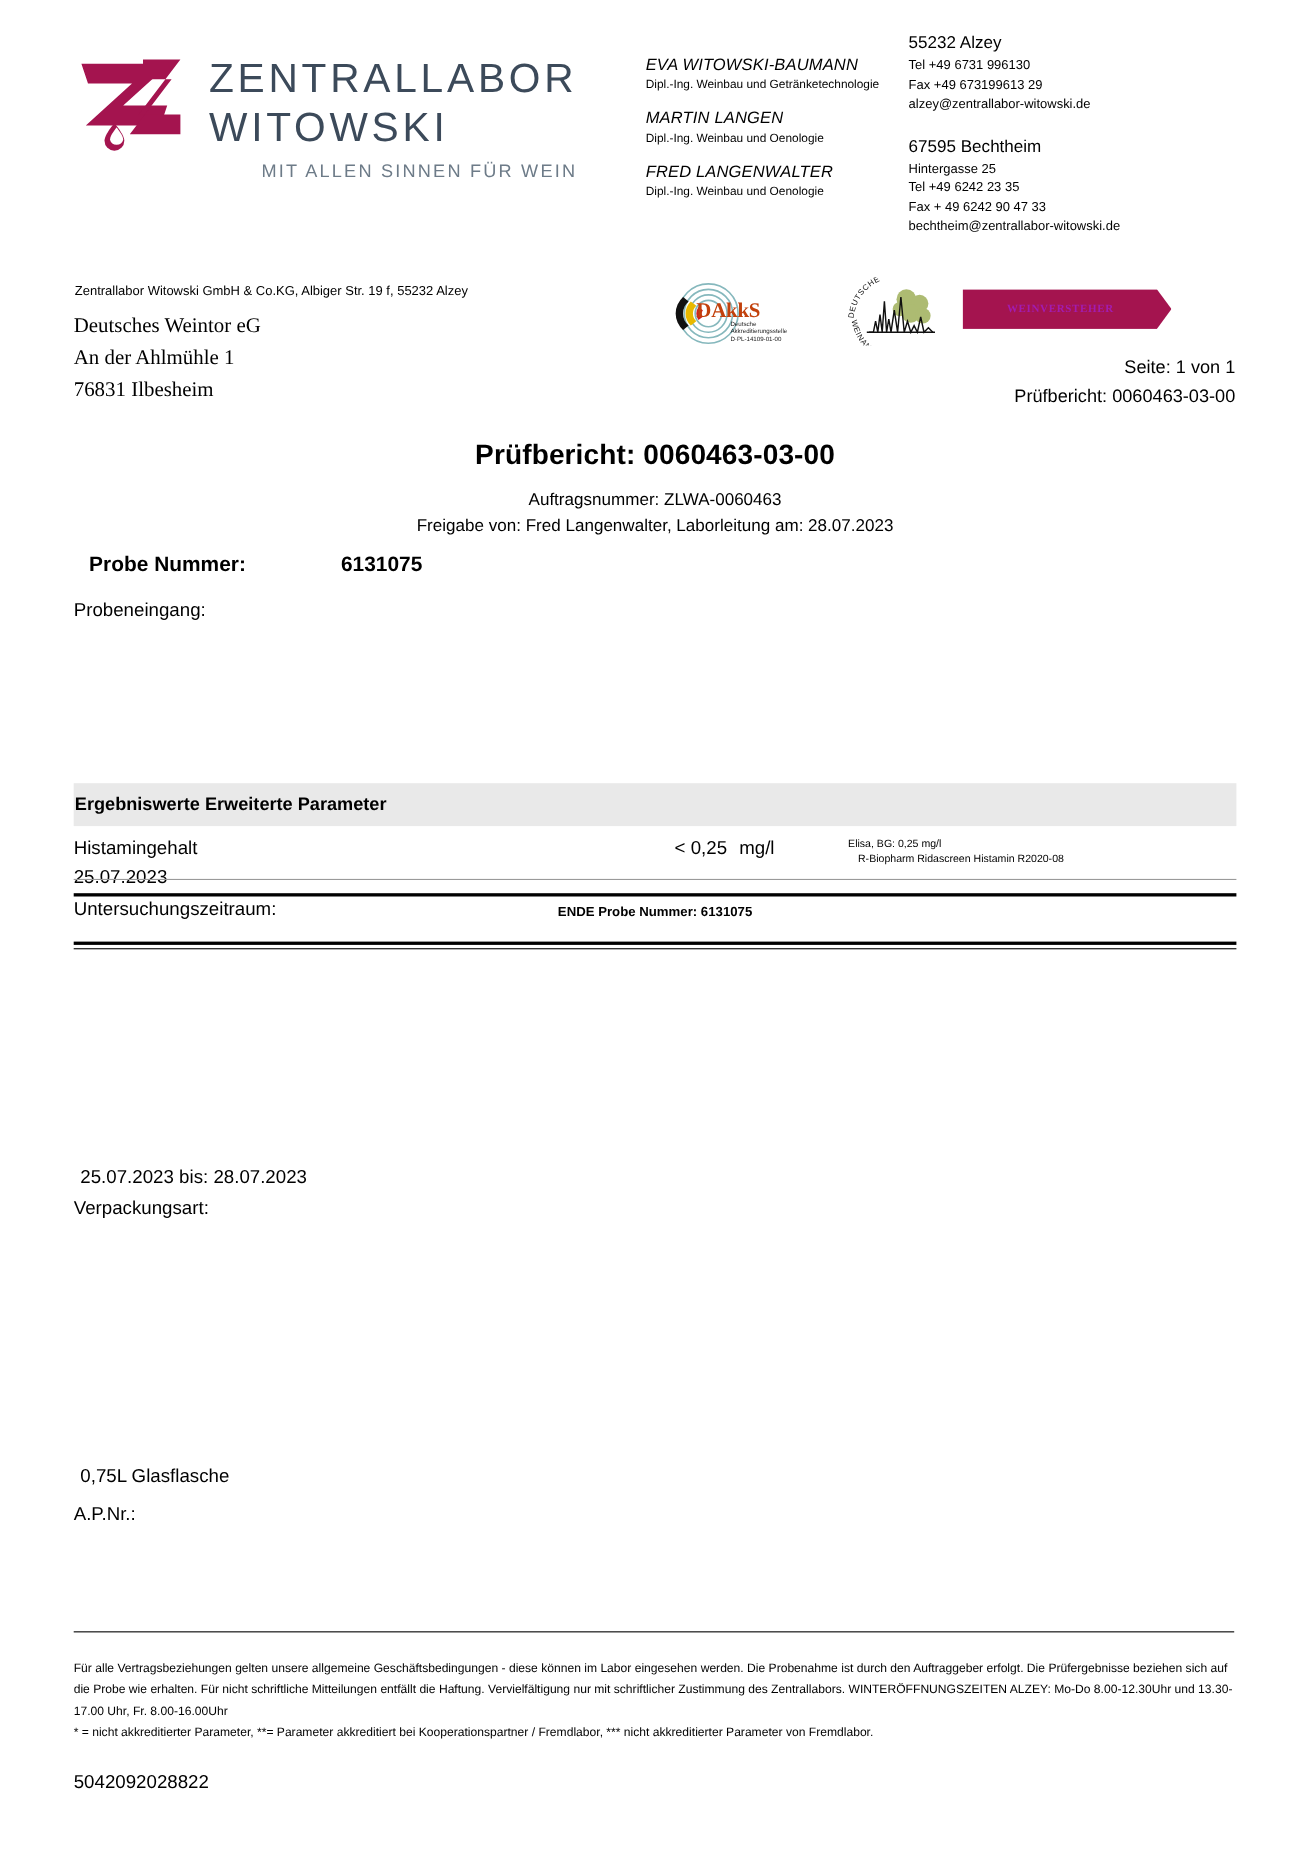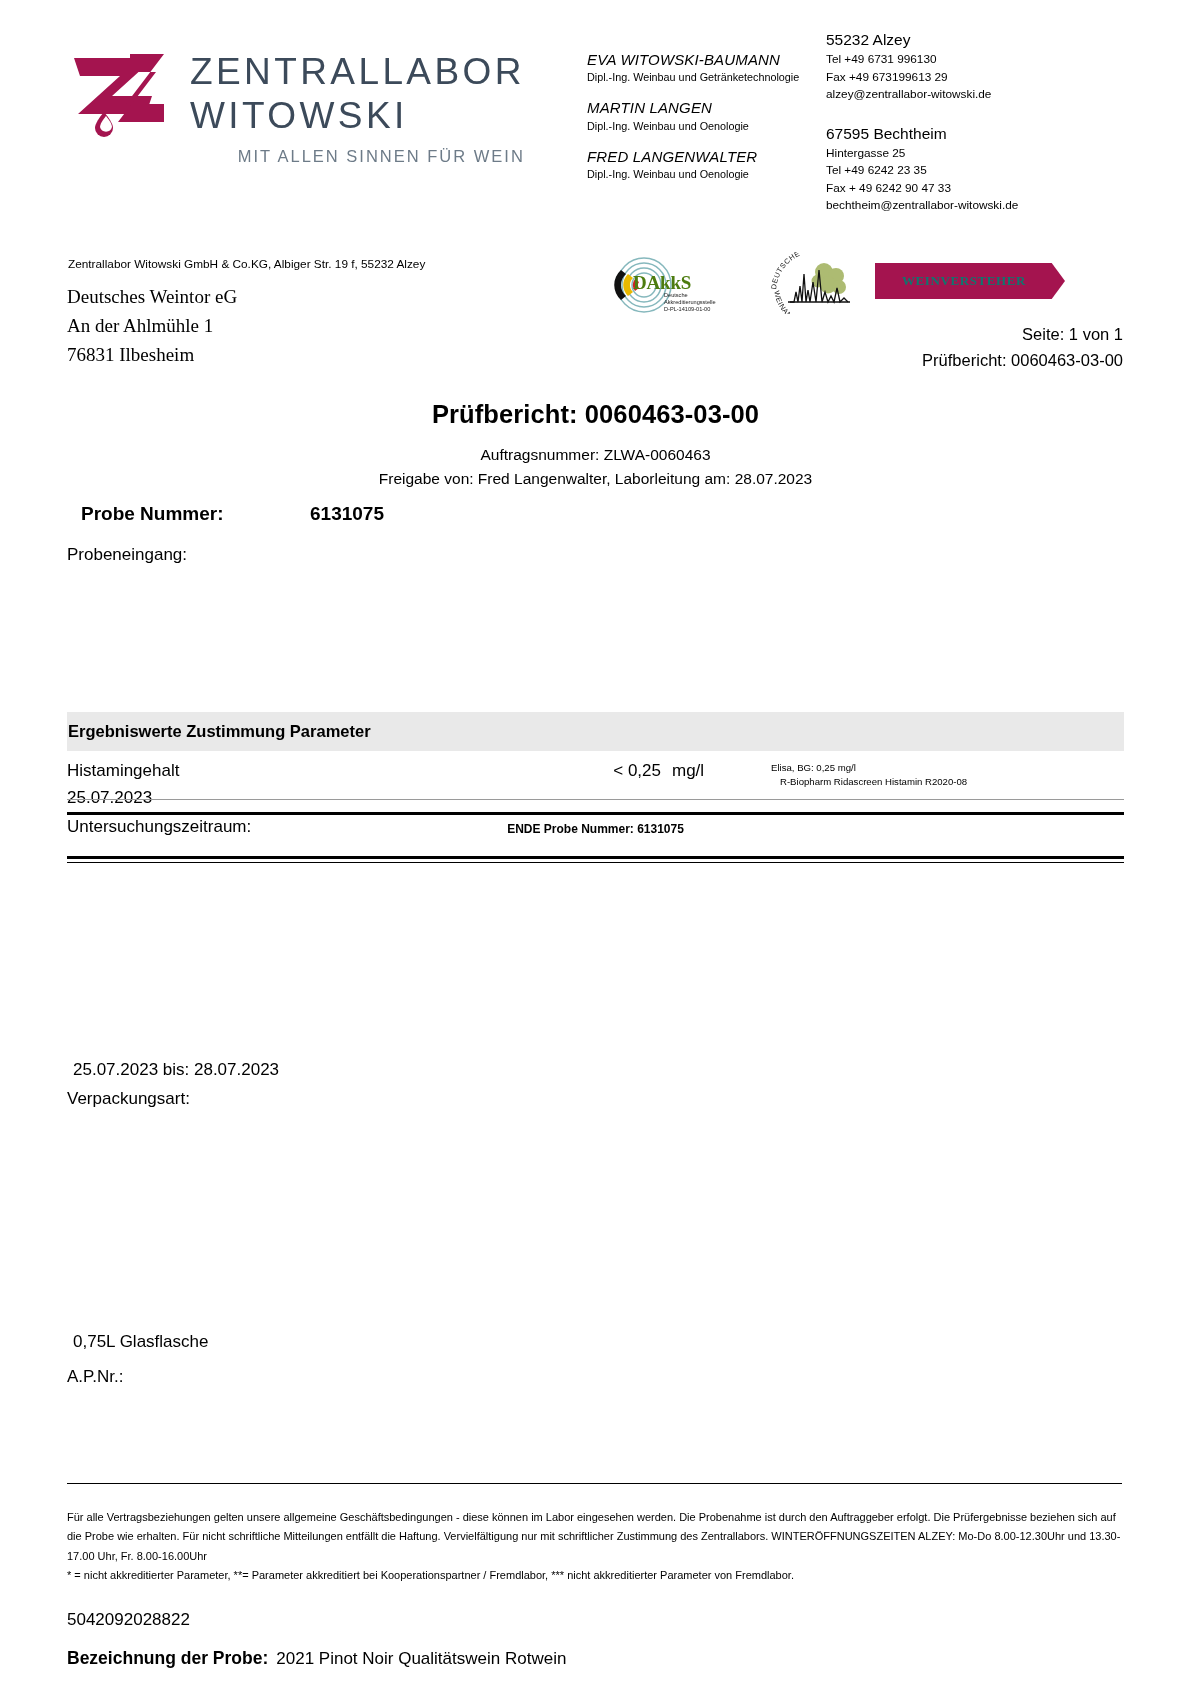--- a/index.html
+++ b/index.html
@@ -148,21 +148,21 @@
     height: 58px;
   }
   .dakks-word {
     position: absolute;
     left: 28px;
     top: 16px;
     font-family: "Liberation Serif", serif;
     font-weight: bold;
     font-size: 19px;
     letter-spacing: -0.2px;
-    color: #4d7c0f;
+    color: #c2410c;
     white-space: nowrap;
     text-align: right;
   }
   .dakks-sub {
     position: absolute;
     left: 59px;
     top: 36px;
     font-size: 5.6px;
     line-height: 1.25;
     color: #1a1a1a;
@@ -189,23 +189,23 @@
     clip-path: polygon(0 0, 93% 0, 100% 50%, 93% 100%, 0 100%);
   }
   .wv-text {
     position: absolute;
     left: 0; right: 12px; top: 0; bottom: 0;
     display: flex;
     align-items: center;
     justify-content: center;
     font-family: "Liberation Serif", serif;
     font-weight: bold;
-    font-size: 13px;
+    font-size: 10px;
     letter-spacing: 0.6px;
-    color: #0f766e;
+    color: #a21caf;
     white-space: nowrap;
   }
 
   
   .page-meta {
     position: absolute;
     right: 68px;
     top: 322px;
     text-align: right;
     font-size: 16.5px;
@@ -511,29 +511,25 @@
     </div>
     <div class="sample-row indent">
       <div class="k">Verpackungsart:</div>
       <div class="v">0,75L Glasflasche</div>
     </div>
     <div class="sample-row gap">
       <div class="k">A.P.Nr.:</div>
       <div class="v">5042092028822</div>
     </div>
 
-    <div class="bezeichnung">
-      <div class="k">Bezeichnung der Probe:</div>
-      <div class="v">2021 Pinot Noir Qualitätswein Rotwein</div>
-    </div>
   </div>
 
   <div class="results">
     <div class="results-header">
-      <span>Ergebniswerte Zustimmung Parameter</span>
+      <span>Ergebniswerte Erweiterte Parameter</span>
     </div>
     <div class="result-row">
       <div class="result-name">Histamingehalt</div>
       <div class="result-value">&lt; 0,25</div>
       <div class="result-unit">mg/l</div>
       <div class="result-method">
         <div class="m1">Elisa, BG: 0,25 mg/l</div>
         <div class="m2">R-Biopharm Ridascreen Histamin R2020-08</div>
       </div>
     </div>

